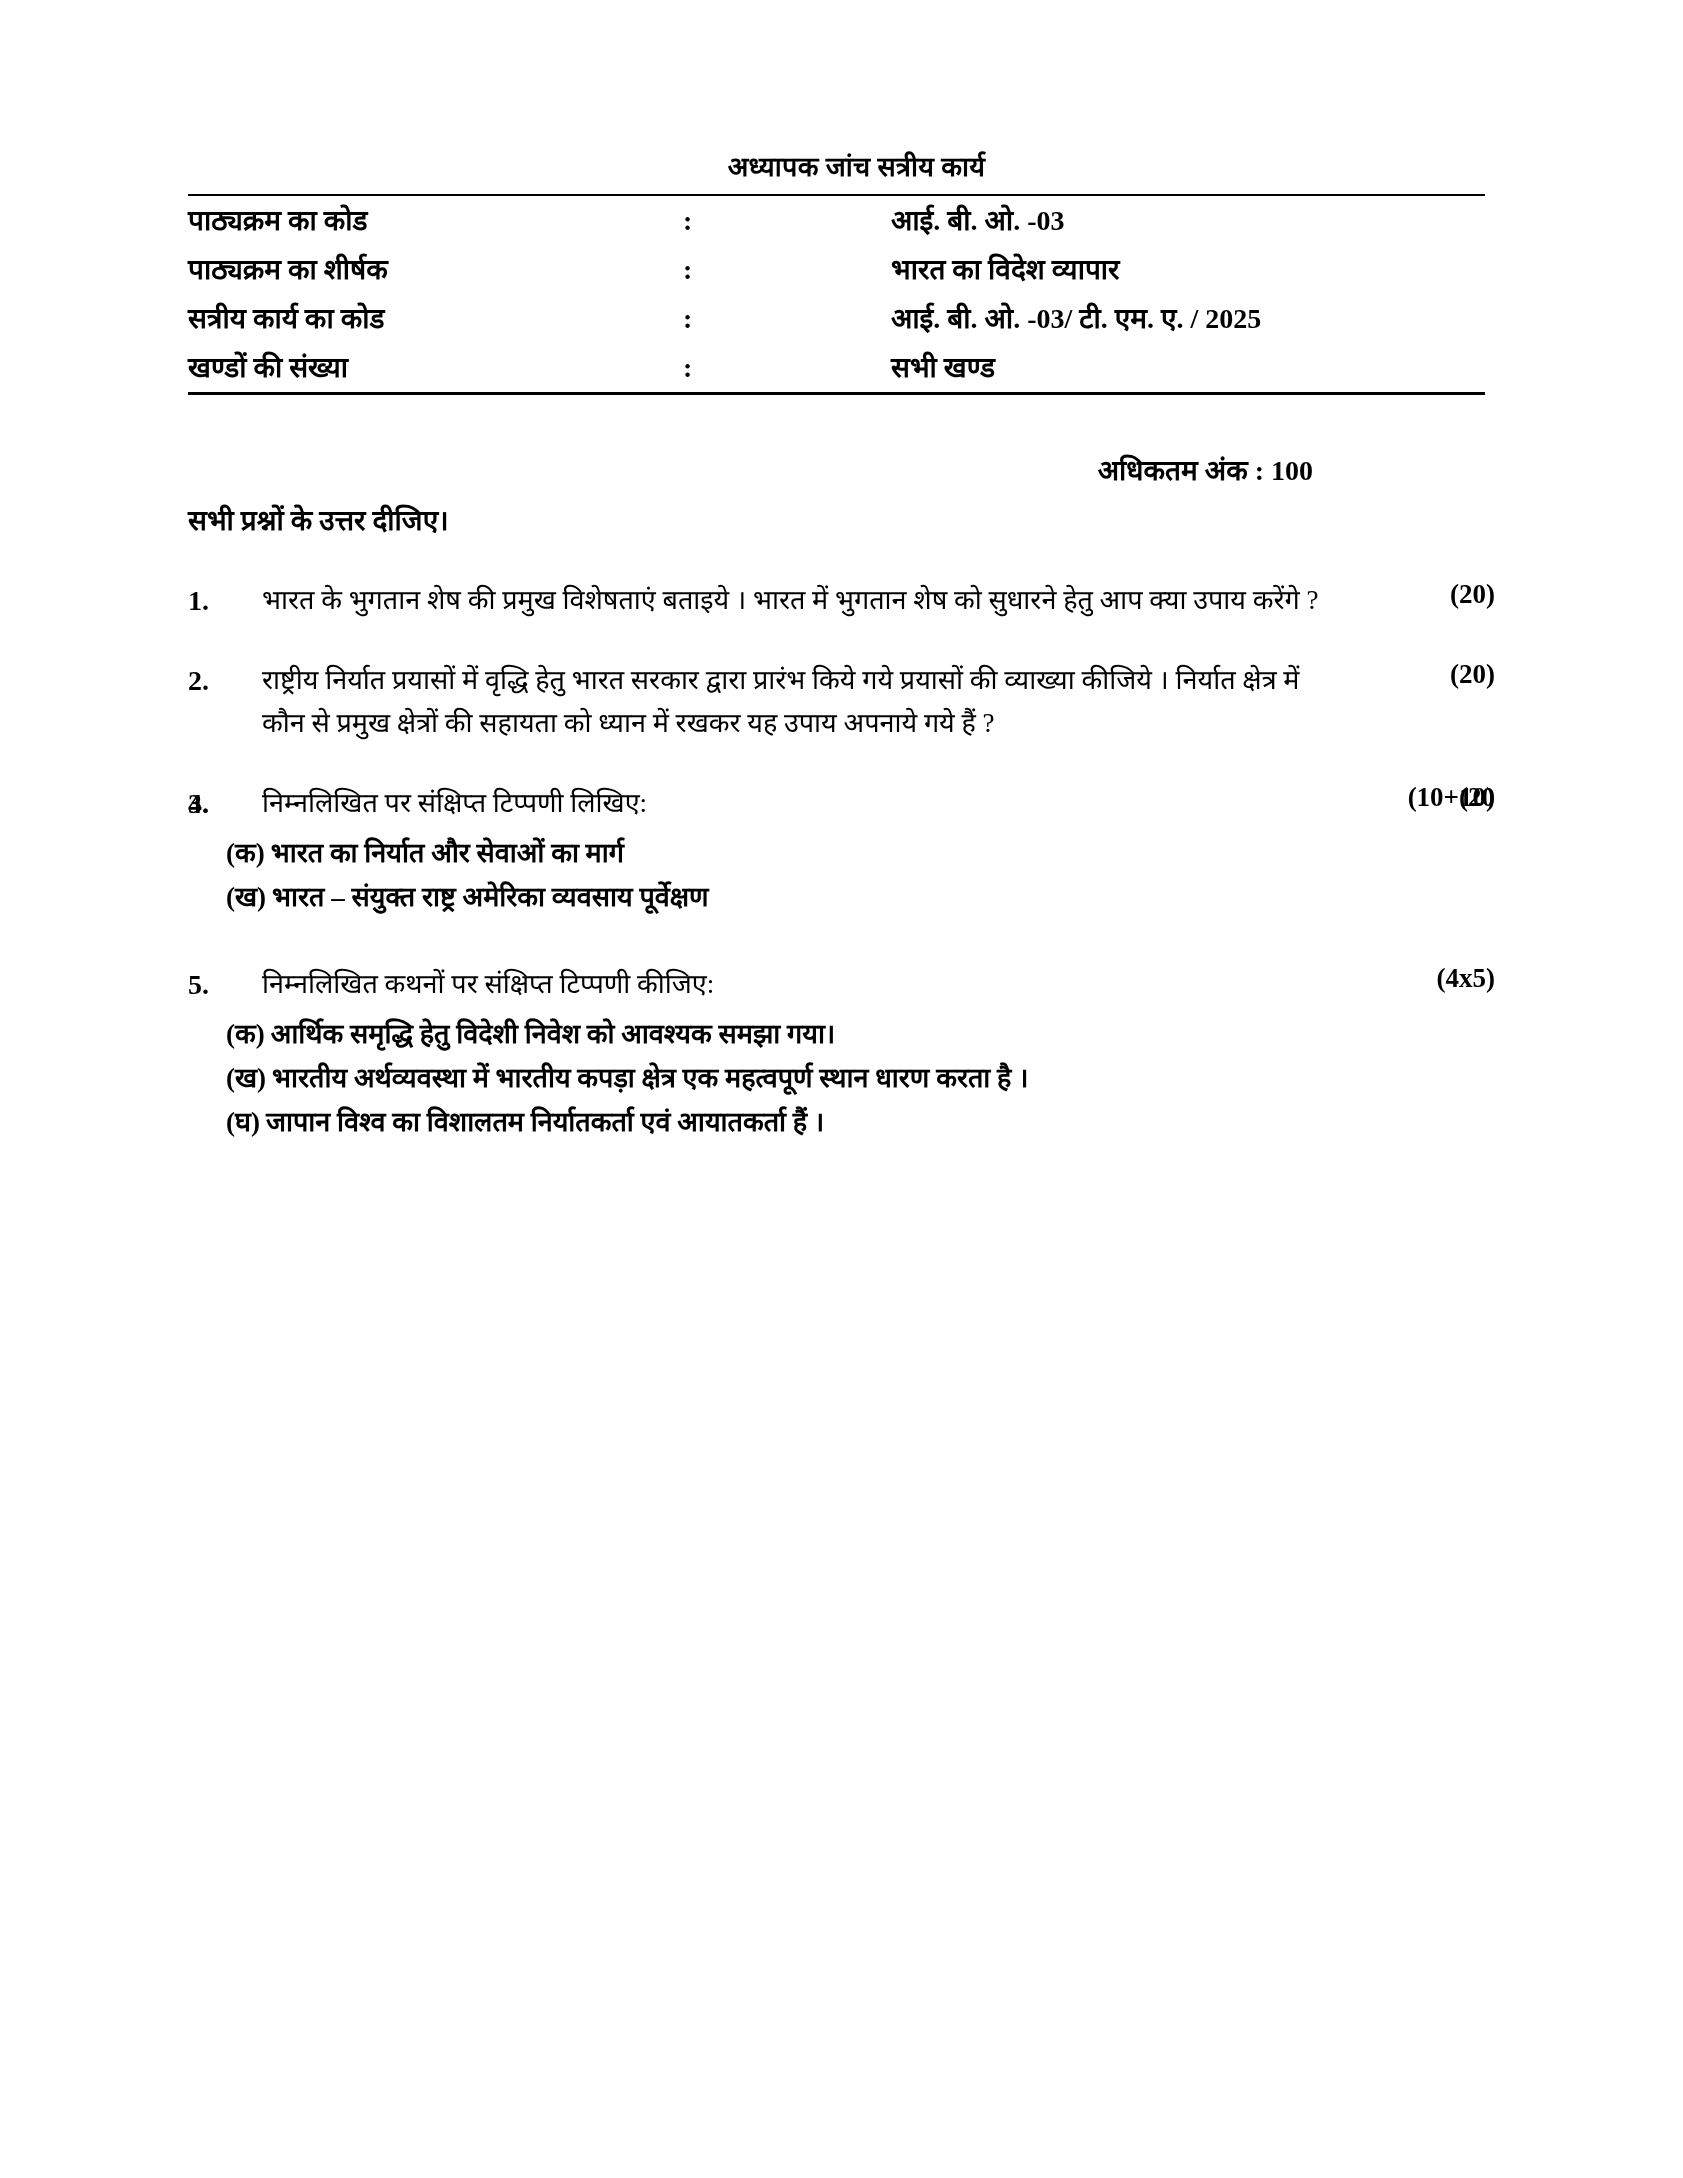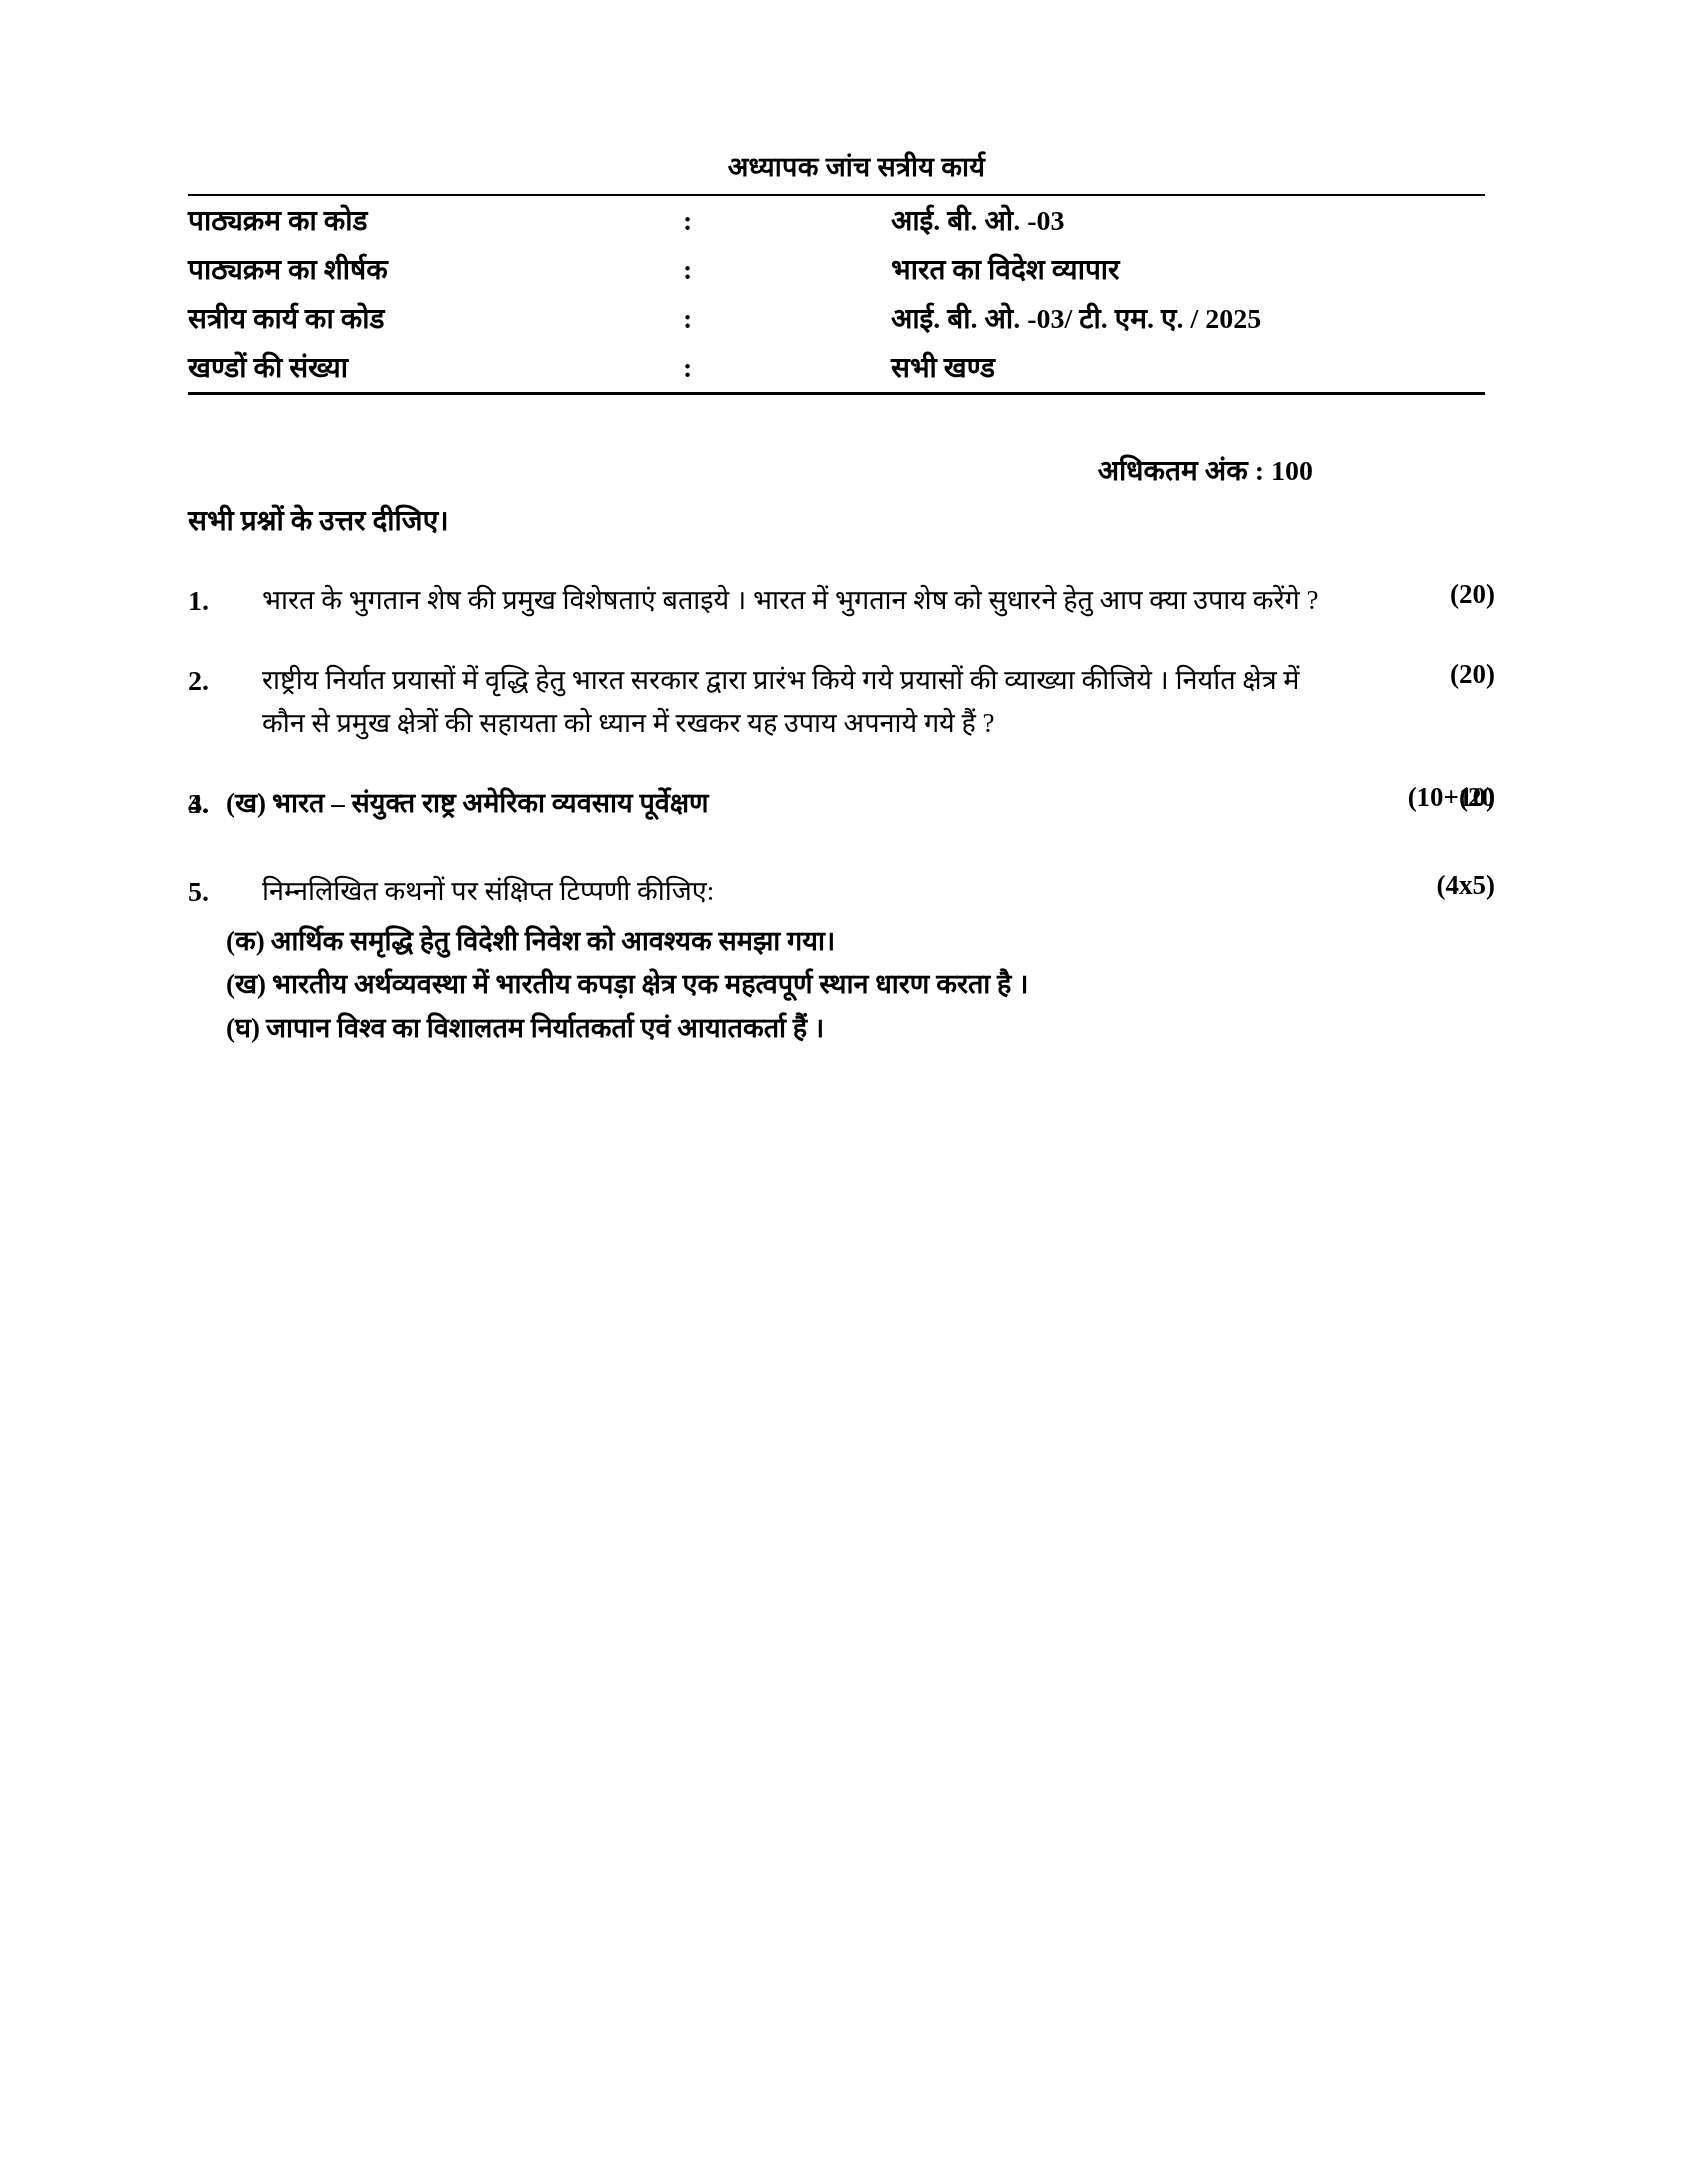--- a/index.html
+++ b/index.html
@@ -183,21 +183,25 @@
     </div>
 
     <div class="q-block">
       <div class="q-num">3.</div>
       <div class="q-marks">(20</div>
     </div>
 
     <div class="q-block" style="margin-bottom:44px;">
       <div class="q-num">4.</div>
       <div class="q-marks">(10+10)</div>
+      <div class="q-body">निम्नलिखित पर संक्षिप्त टिप्पणी लिखिए:</div>
       <ul class="sub-list">
+        <li>
+          <span class="sub-key">(क)</span><span>भारत का निर्यात और सेवाओं का मार्ग</span>
+        </li>
         <li>
           <span class="sub-key">(ख)</span><span>भारत – संयुक्त राष्ट्र अमेरिका व्यवसाय पूर्वेक्षण</span>
         </li>
       </ul>
     </div>
 
     <div class="q-block">
       <div class="q-num">5.</div>
       <div class="q-marks">(4x5)</div>
       <div class="q-body">निम्नलिखित कथनों पर संक्षिप्त टिप्पणी कीजिए:</div>

